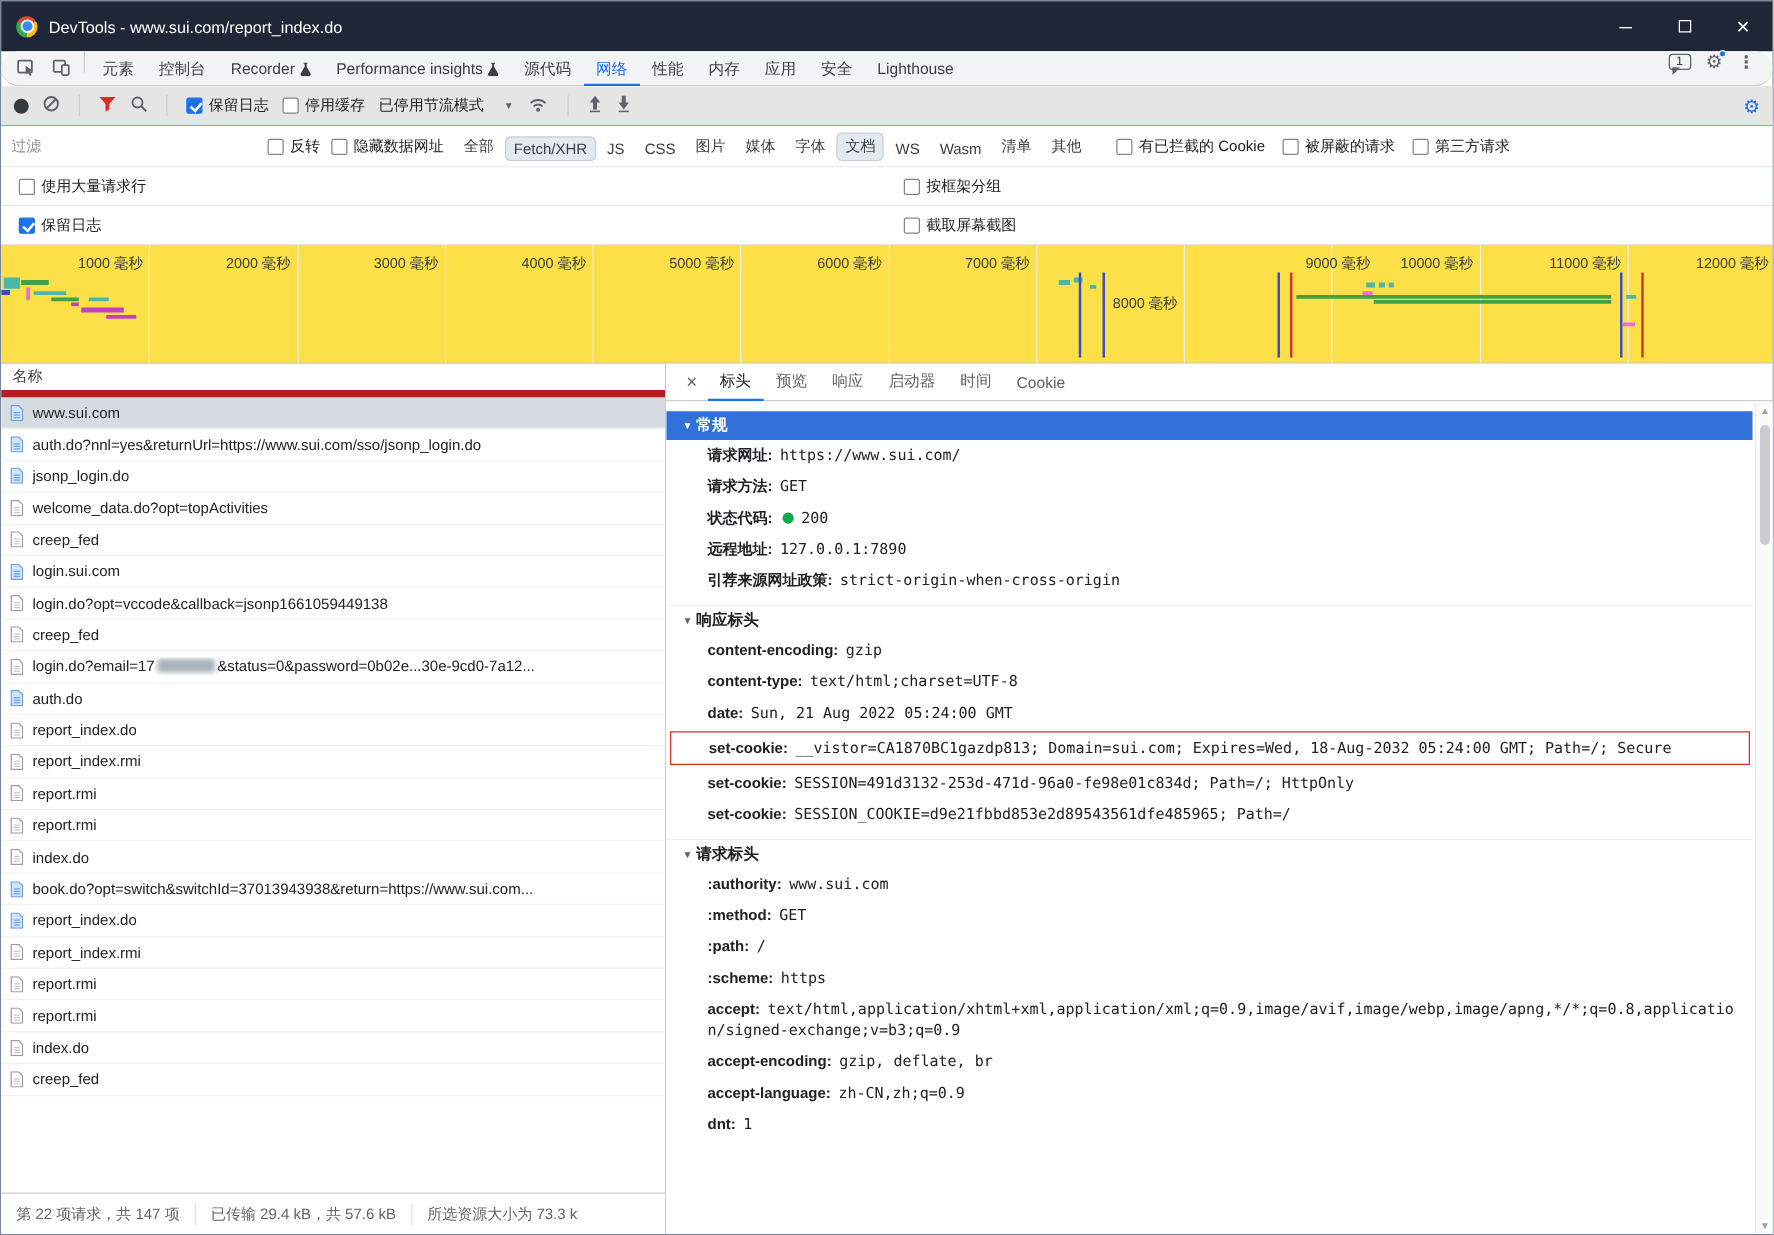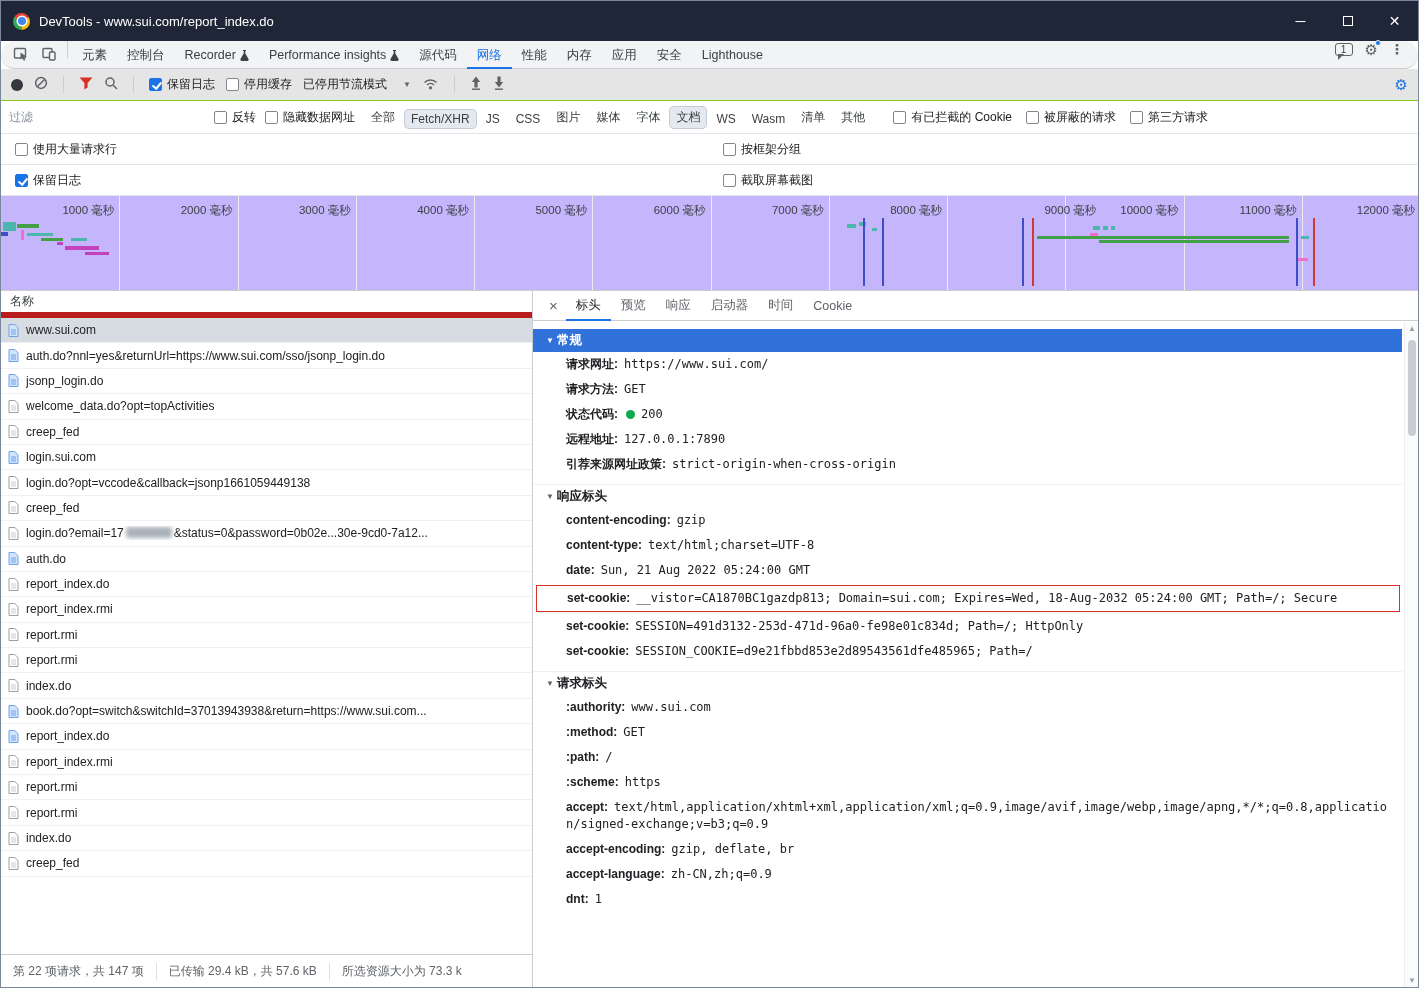--- a/index.html
+++ b/index.html
@@ -48,21 +48,21 @@
   .chips { display:flex; align-items:flex-end; gap:2px; }
   .chip { padding:3px 7px; border-radius:5px; color:#3c4043; white-space:nowrap; }
   .chip.sel { background:#e4e9f0; box-shadow:inset 0 0 0 1px #c6cdd6; }
   .grp2 { display:flex; align-items:center; gap:14px; margin-left:12px; }
 
   
   .optsrow { height:31px; background:#fff; border-bottom:1px solid #e3e6e9; display:flex; align-items:center; padding:0 14px; position:relative; flex:0 0 auto; }
   .optsrow .rightcol { position:absolute; left:722px; }
 
   
-  .overview { height:95px; background:#c4b5fd; border-bottom:1px solid #cacdd1; position:relative; overflow:hidden; flex:0 0 auto; }
+  .overview { height:95px; background:#fde047; border-bottom:1px solid #cacdd1; position:relative; overflow:hidden; flex:0 0 auto; }
   .gridline { position:absolute; top:0; bottom:0; width:1px; background:#ececec; }
   .ticklabel { position:absolute; top:7px; font-size:11.5px; color:#3c4043; transform:translateX(-100%); white-space:nowrap; }
   .seg { position:absolute; }
 
   
   .main { flex:1; display:flex; min-height:0; }
   .left { width:532px; flex:0 0 532px; border-right:1px solid #cacdd1; display:flex; flex-direction:column; min-width:0; background:#fff; }
   .list-header { height:27px; border-bottom:6px solid #b91c1c; display:flex; align-items:center; padding:0 9px; color:#3c4043; flex:0 0 auto; }
   .req-list { flex:1; overflow:hidden; }
   .req-row { height:25.4px; display:flex; align-items:center; gap:7px; padding:0 7px; border-bottom:1px solid #f0f1f2; white-space:nowrap; overflow:hidden; color:#202124; }
@@ -305,21 +305,21 @@
       <div class="ticklabel" style="left: 349.75px;">3000 毫秒</div>
       <div class="gridline" style="left: 473px;"></div>
       <div class="ticklabel" style="left: 468px;">4000 毫秒</div>
       <div class="gridline" style="left: 591.25px;"></div>
       <div class="ticklabel" style="left: 586.25px;">5000 毫秒</div>
       <div class="gridline" style="left: 709.5px;"></div>
       <div class="ticklabel" style="left: 704.5px;">6000 毫秒</div>
       <div class="gridline" style="left: 827.75px;"></div>
       <div class="ticklabel" style="left: 822.75px;">7000 毫秒</div>
       <div class="gridline" style="left: 946px;"></div>
-      <div class="ticklabel" style="left: 941px;">8000 毫秒</div>
+      <div class="ticklabel" style="left: 941px; margin-top: 32px;">8000 毫秒</div>
       <div class="gridline" style="left: 1064.25px;"></div>
       <div class="ticklabel" style="left: 1059.25px; margin-left: 36px;">9000 毫秒</div>
       <div class="gridline" style="left: 1182.5px;"></div>
       <div class="ticklabel" style="left: 1177.5px;">10000 毫秒</div>
       <div class="gridline" style="left: 1300.75px;"></div>
       <div class="ticklabel" style="left: 1295.75px;">11000 毫秒</div>
       <div class="ticklabel" style="left: 1414px;">12000 毫秒</div>
       <div class="seg" style="left: 2px; top: 26px; width: 13px; height: 9px; background: rgb(77, 182, 172);"></div>
       <div class="seg" style="left: 0px; top: 36px; width: 7px; height: 4px; background: rgb(61, 79, 196);"></div>
       <div class="seg" style="left: 16px; top: 28px; width: 22px; height: 4px; background: rgb(67, 160, 71);"></div>

